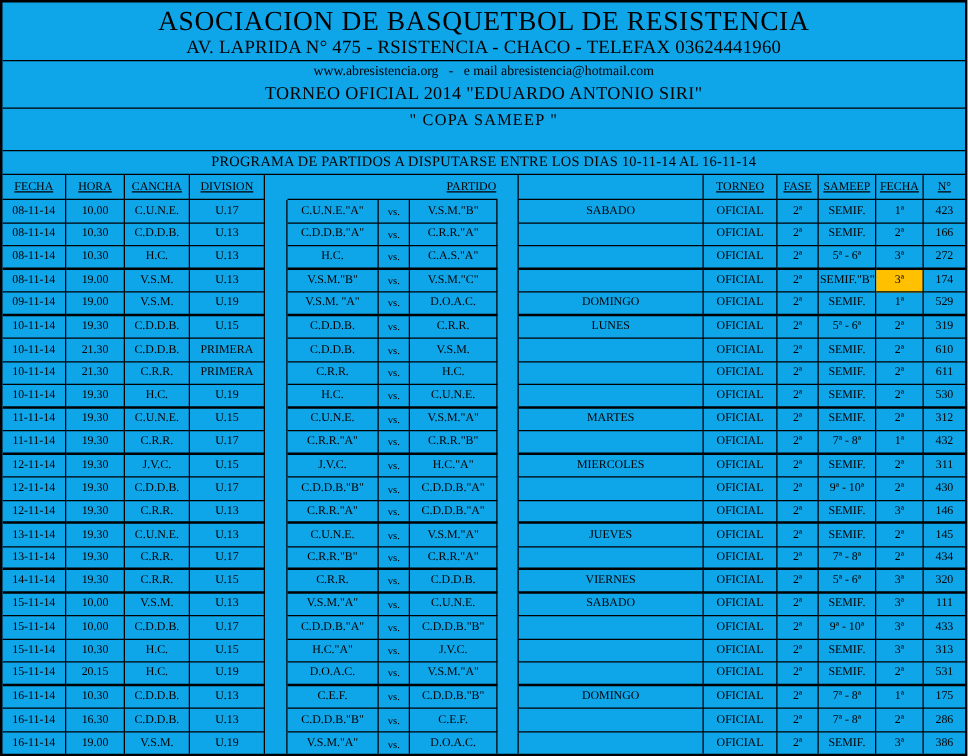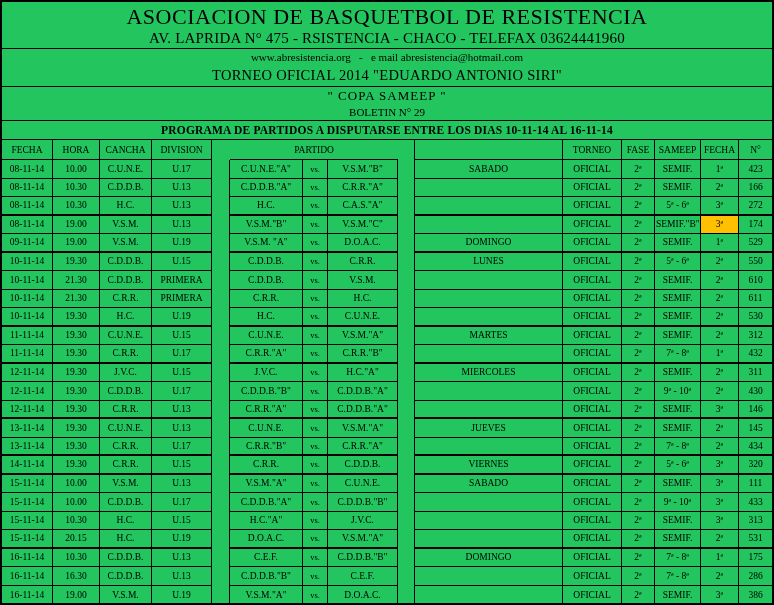--- a/index.html
+++ b/index.html
@@ -1,47 +1,47 @@
 <!DOCTYPE html>
 <html><head>
 <meta charset="utf-8">
 <style>
   html,body{margin:0;padding:0;background:#fff;}
   .page{
     width:774px;height:605px;box-sizing:border-box;
-    border:2px solid #000;background:#22c55e;
+    border:2px solid #000;background:#0ea5e9;
     font-family:"Liberation Serif","DejaVu Serif",serif;color:#000;
     overflow:hidden;
   }
   .sec{text-align:center;border-bottom:1px solid #000;box-sizing:content-box;}
   .sec1{height:45px;padding-top:1px;}
   .title{font-size:22px;line-height:28px;letter-spacing:0.5px;white-space:nowrap;}
   .address{font-size:15px;line-height:14px;letter-spacing:0.2px;}
   .sec2{height:37px;}
   .web{font-size:11px;line-height:17px;}
   .torneo{font-size:14.5px;line-height:19px;letter-spacing:0.3px;}
   .sec3{height:33px;}
   .cup{font-size:13px;line-height:18px;letter-spacing:1px;}
   .bulletin{font-size:11px;line-height:15px;}
   .sec4{height:18px;}
-  .program{font-size:11.5px;line-height:18px;letter-spacing:0.2px;font-weight:bold;}
+  .program{font-size:11.5px;line-height:18px;letter-spacing:0.2px;}
 
   table.sched{
     border-collapse:separate;border-spacing:0;table-layout:fixed;
     width:770px;font-size:9.5px;
   }
   .sched th,.sched td{
     border-right:1px solid #000;border-bottom:1px solid #000;
     box-sizing:border-box;height:18.5px;padding:0 1px;
     text-align:center;vertical-align:middle;font-weight:normal;
     overflow:hidden;white-space:nowrap;
   }
-  .sched thead th{height:20px;}
+  .sched thead th{height:20px;text-decoration:underline;}
   .sched td.sp,.sched th.sph{border-bottom:none;}
-  .sched th.nbr{border-right:none;}
+  .sched th.nbr{border-right:none;text-align:right;}
   .sched td.last,.sched th.last{border-right:none;}
   .sched tr.tk td{border-bottom-width:2px;border-bottom-style:solid;}
   .sched tr.tk td.sp{border-bottom:none;}
   .sched tbody tr:last-child td{border-bottom:none;}
   .sched tbody tr:last-child td.sp{border-bottom:none;}
   .sched td.vs{font-size:8.5px;}
   .sched td.hl{background:#FFC000;}
 </style>
 </head>
 <body>
@@ -53,21 +53,20 @@
     <div class="address">AV. LAPRIDA N° 475 - RSISTENCIA - CHACO - TELEFAX 03624441960</div>
   </div>
 
   <div class="sec sec2">
     <div class="web">www.abresistencia.org &nbsp;&nbsp;-&nbsp;&nbsp; e mail abresistencia@hotmail.com</div>
     <div class="torneo">TORNEO OFICIAL 2014 "EDUARDO ANTONIO SIRI"</div>
   </div>
 
   <div class="sec sec3">
     <div class="cup">" COPA SAMEEP "</div>
-    <div class="bulletin">BOLETIN N° 29</div>
   </div>
 
   <div class="sec sec4">
     <div class="program">PROGRAMA DE PARTIDOS A DISPUTARSE ENTRE LOS DIAS 10-11-14 AL 16-11-14</div>
   </div>
 
   <table class="sched">
     <colgroup>
       <col style="width:51px">
         <col style="width:47px">
@@ -196,21 +195,21 @@
       <td class="sp"></td>
       <td>C.D.D.B.</td>
       <td class="vs">vs.</td>
       <td>C.R.R.</td>
       <td class="sp"></td>
       <td>LUNES</td>
       <td>OFICIAL</td>
       <td>2ª</td>
       <td>5ª - 6ª</td>
       <td>2ª</td>
-      <td class="last">550</td>
+      <td class="last">319</td>
     </tr>
         <tr>
       <td>10-11-14</td>
       <td>21.30</td>
       <td>C.D.D.B.</td>
       <td>PRIMERA</td>
       <td class="sp"></td>
       <td>C.D.D.B.</td>
       <td class="vs">vs.</td>
       <td>V.S.M.</td>

